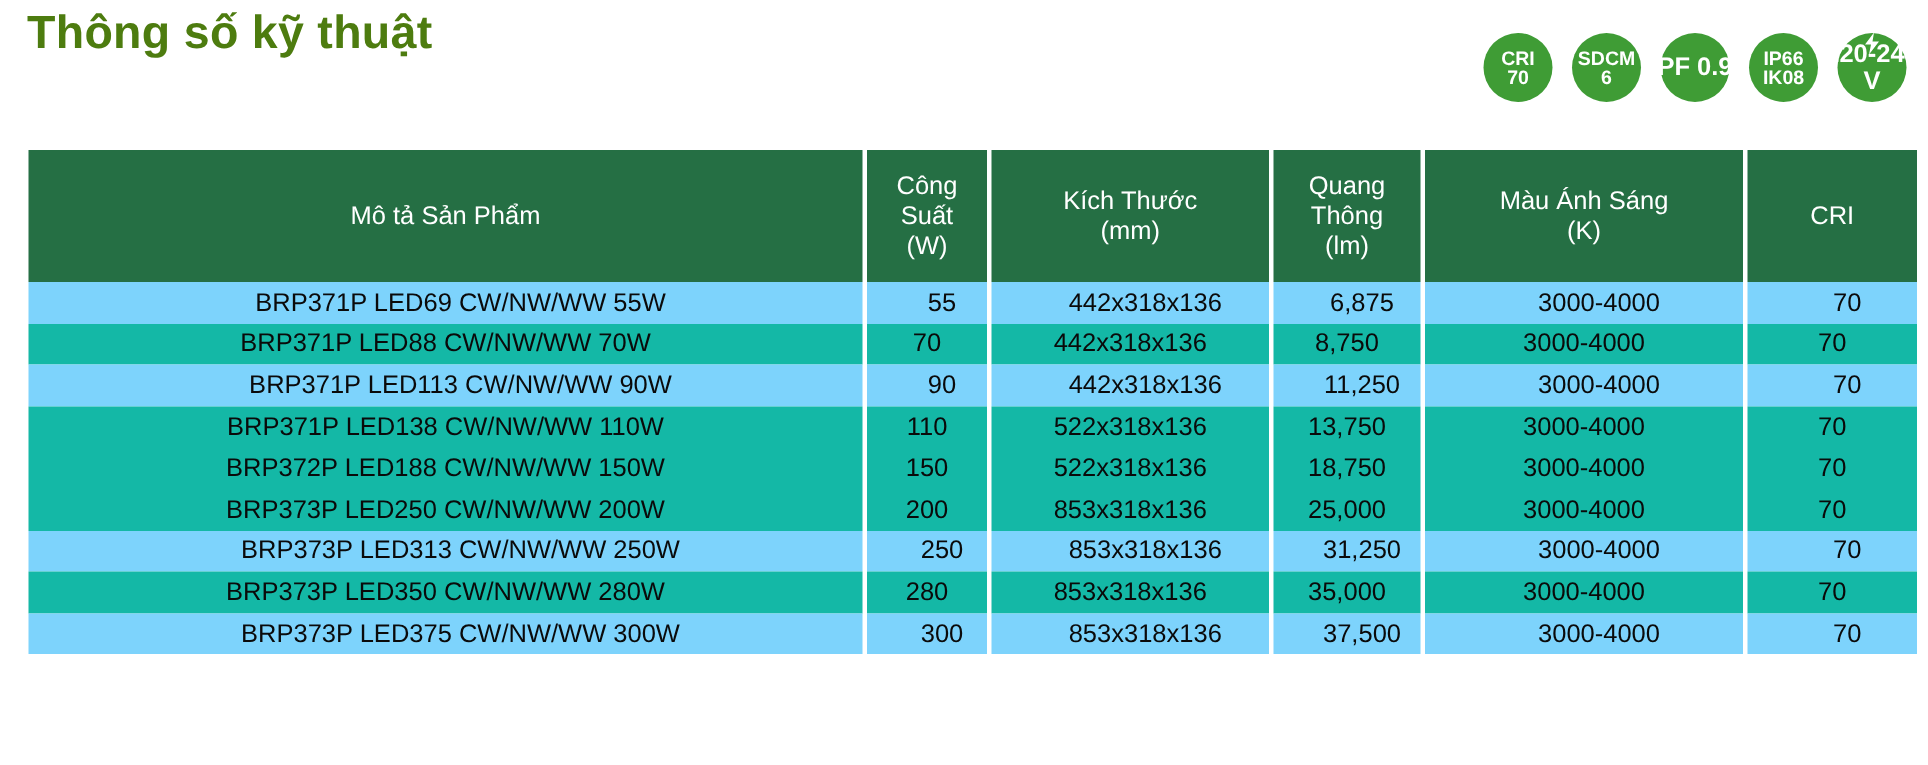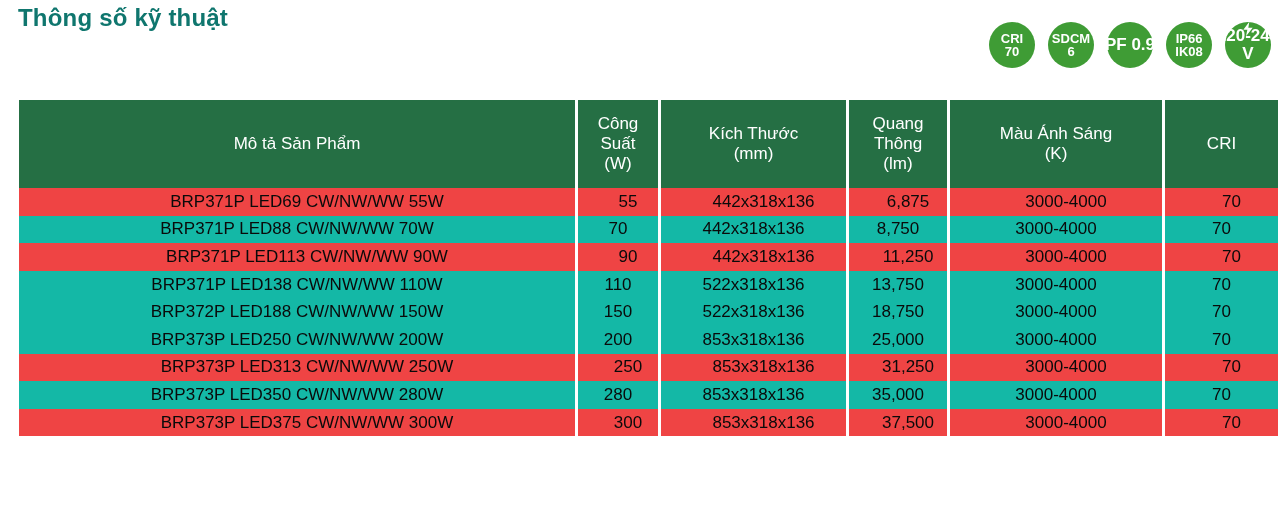--- a/index.html
+++ b/index.html
@@ -15,23 +15,23 @@
     height: 510px;
     overflow: hidden;
     background: #ffffff;
   }
 
   
   #page-title {
     position: absolute;
     left: 18px;
     top: 4px;
-    font-size: 24px;
+    font-size: 31px;
     font-weight: bold;
-    color: #0f766e;
+    color: #4d7c0f;
     letter-spacing: 0.2px;
     white-space: nowrap;
   }
 
   
   #badge-strip {
     position: absolute;
     right: 14px;
     top: 22px;
     display: flex;
@@ -92,21 +92,21 @@
   }
   #spec-table td {
     font-size: 17px;
     color: #0a0a0a;
     text-align: center;
     height: 27.6px;
     padding: 0 4px;
     vertical-align: middle;
     white-space: nowrap;
   }
-  #spec-table tbody tr.row-a td { background: #ef4444; padding-left: 24px; }
+  #spec-table tbody tr.row-a td { background: #7dd3fc; padding-left: 24px; }
   #spec-table tbody tr.row-b td { background: #14b8a6; margin-left: 13px; }
 
   col.c-desc  { width: 556px; }
   col.c-power { width: 80px;  }
   col.c-dim   { width: 185px; }
   col.c-flux  { width: 98px;  }
   col.c-color { width: 212px; }
   col.c-cri   { width: 113px; }
 </style>
 </head>

